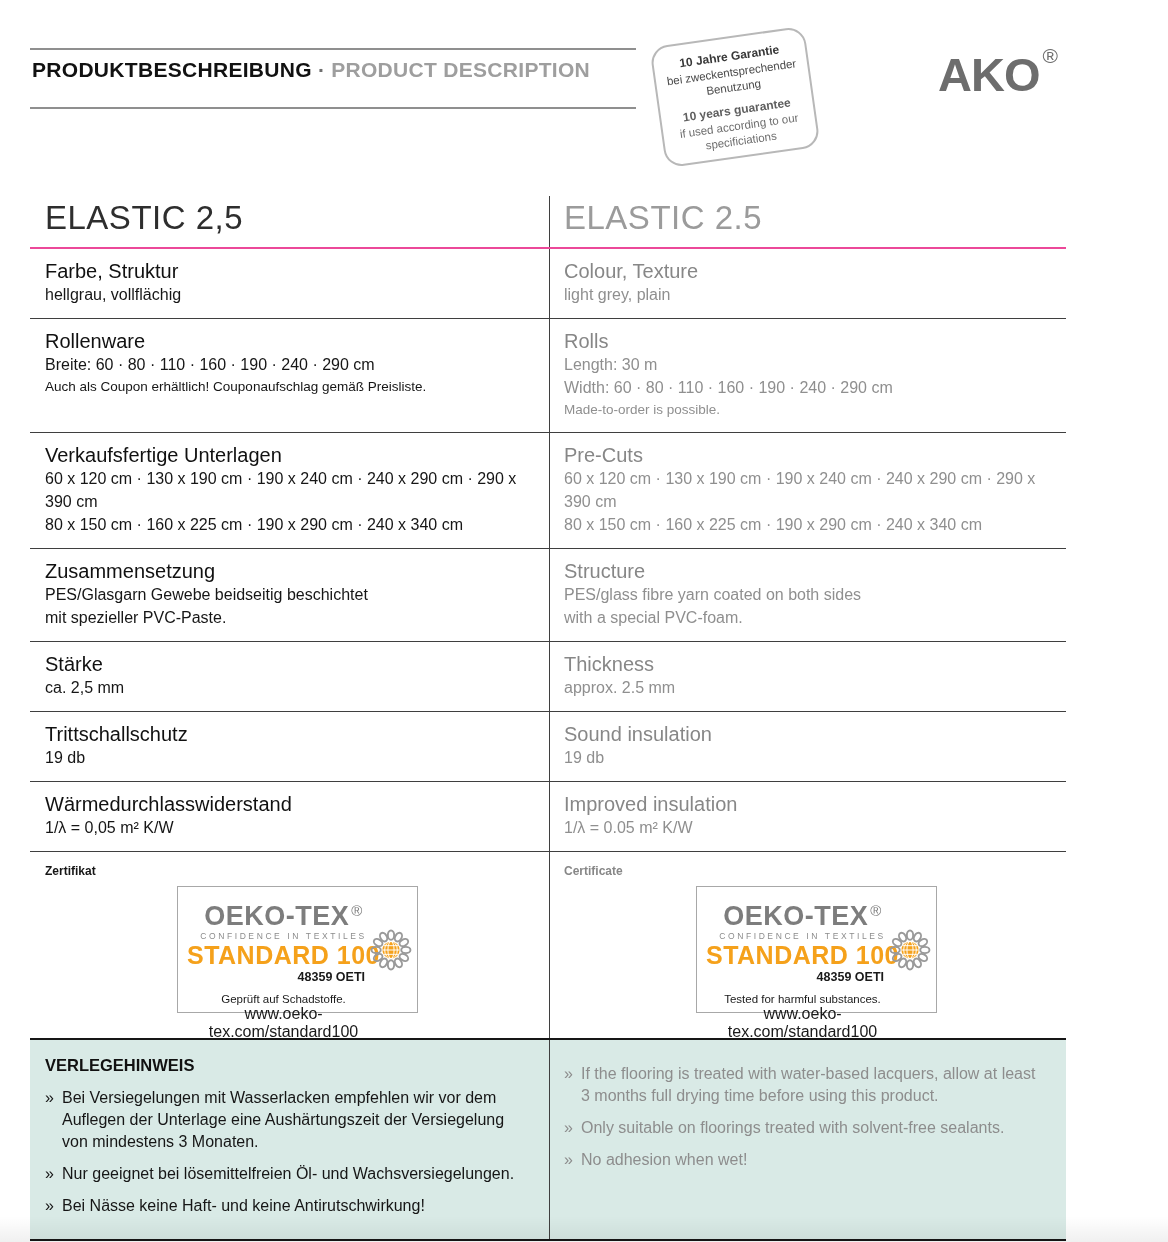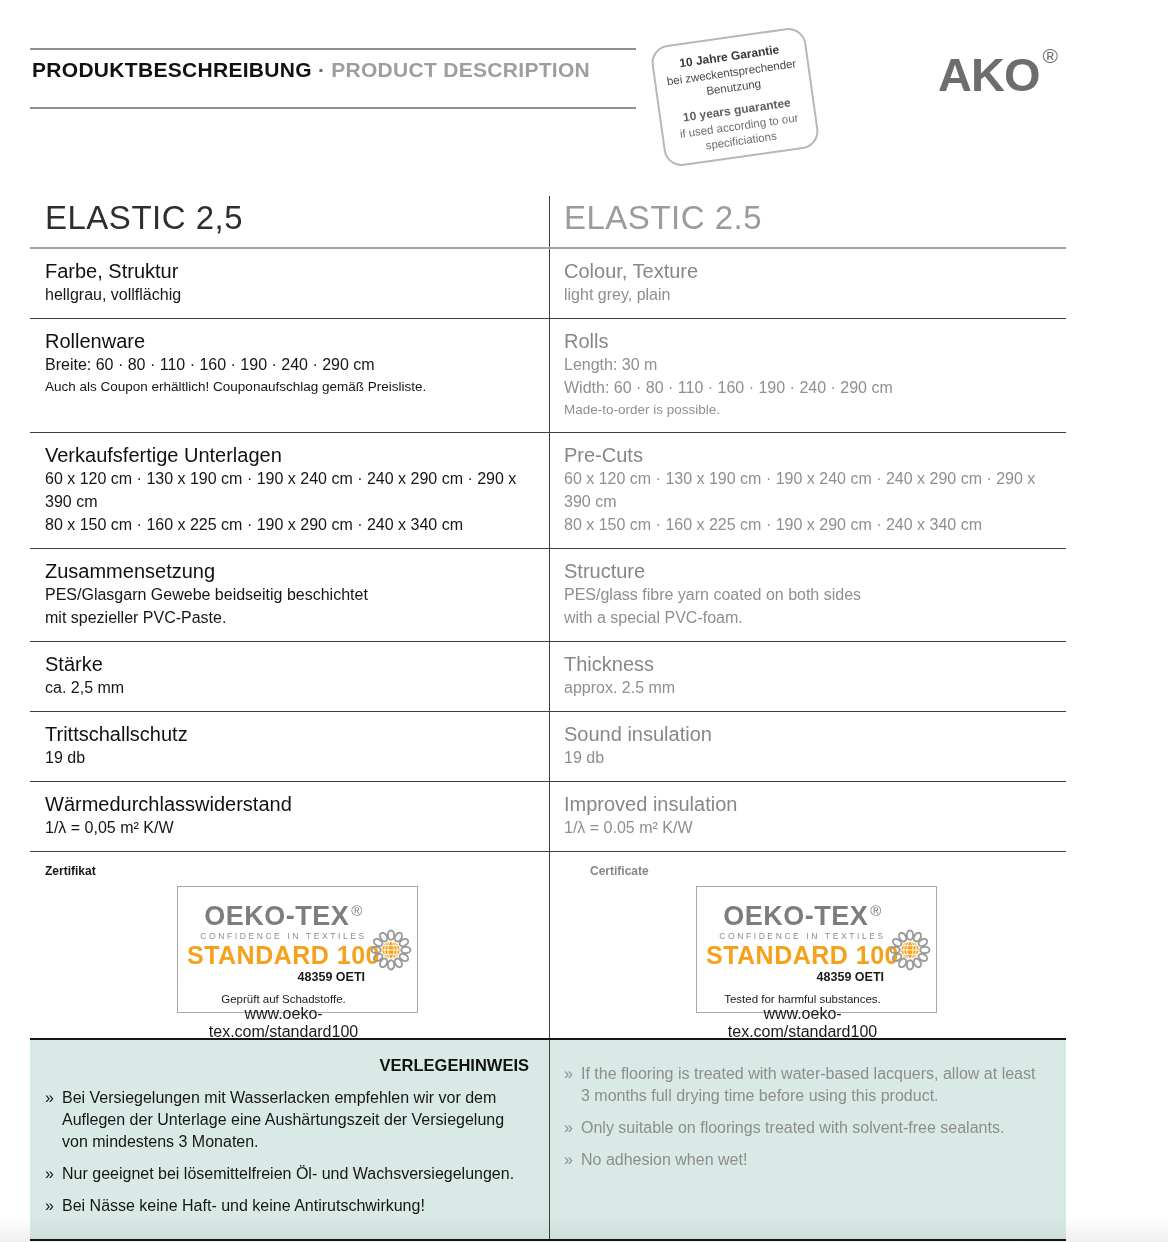--- a/index.html
+++ b/index.html
@@ -28,38 +28,38 @@
   .stamp-gap { height:9px; }
 
   
   .ako { position:absolute; left:938px; top:44px; color:#6d6d6d; white-space:nowrap; }
   .ako-text { font-size:47px; font-weight:bold; letter-spacing:-1px; }
   .ako-reg { font-size:21px; font-weight:normal; vertical-align:28px; margin-left:3px; }
 
   
   .table { position:absolute; left:30px; top:196px; width:1036px; }
   .trow { display:grid; grid-template-columns:519px 1fr; border-bottom:1px solid #3f3f3f; }
-  .trow.title-row { border-bottom:2px solid #a3a3a3; }
+  .trow.title-row { border-bottom:2px solid #ec4899; }
   .trow.cert-row { border-bottom:none; }
   .cell { padding:11px 20px 12px 15px; }
   .cell.en { border-left:1px solid #3f3f3f; padding-left:14px; color:#8f8f8f; }
   .cell .heading { font-weight:normal; font-size:20px; line-height:23px; }
   .cell.de .heading { color:#111; }
   .cell.en .heading { color:#878787; }
   .cell .line { font-size:16px; line-height:23px; }
   .cell .note { font-size:13.5px; line-height:20px; margin-top:1px; }
   .title-row .cell { padding-top:2px; padding-bottom:9px; }
   .product-title { font-size:33px; letter-spacing:.5px; line-height:40px; }
   .title-de { color:#2e2e2e; }
   .title-en { color:#9b9b9b; }
 
   
   .cert-cell { position:relative; min-height:186px; }
   .cert-label { position:absolute; top:12px; left:15px; font-weight:bold; font-size:12px; }
-  .cell.en .cert-label { left:14px; color:#878787;margin-left:26px; }
+  .cell.en .cert-label { left:14px; color:#878787; }
   .certbox { position:relative; margin:23px 0 0 132px; width:241px; height:127px;
              border:1.5px solid #a8a8a8; background:#fff; text-align:center;
              padding-top:10px; color:#161616; }
   .oeko-brand-row { font-size:27px; font-weight:bold; color:#7d7d7d; line-height:28px;
                     letter-spacing:.5px; padding-right:28px; }
   .oeko-reg { font-size:15px; font-weight:normal; vertical-align:9px; margin-left:2px; }
   .oeko-tagline { font-size:8.5px; font-weight:normal; color:#8c8c8c; letter-spacing:2.6px;
                   margin-top:1px; padding-right:28px; }
   .oeko-standard { font-size:25px; font-weight:bold; color:#F5A11B; letter-spacing:.5px;
                    line-height:27px; margin-top:1px; padding-right:28px; }
@@ -67,21 +67,21 @@
                  padding-right:52px; margin-top:1px; }
   .oeko-note { font-size:11.5px; color:#1a1a1a; margin-top:9px; padding-right:28px; }
   .oeko-url { font-size:16px; color:#1a1a1a; padding-right:28px; }
   .flower { position:absolute; right:3px; top:40px; width:46px; height:46px; }
 
   
   .trow.instr-row { border-top:2px solid #161616; border-bottom:2px solid #161616;
                     background:#d9eae6; }
   .instr-cell { padding:13px 20px 22px 15px; }
   .instr-heading { font-size:16.5px; font-weight:bold; line-height:24px; }
-  .cell.de .instr-heading { color:#111;text-align:right; }
+  .cell.de .instr-heading { color:#111; }
   .cell.en .instr-heading { color:#8d8d8d; }
   .bullet-item { display:grid; grid-template-columns:17px 1fr; margin-top:10px;
                  font-size:16px; line-height:22px; }
   .cell.en .bullet-item { color:#8d8d8d; }
 
   .bottom-shade { position:absolute; left:0; bottom:0; width:100%; height:26px;
                   background:linear-gradient(to bottom, rgba(0,0,0,0), rgba(0,0,0,0.06)); }
 </style>
 </head>
 <body>

